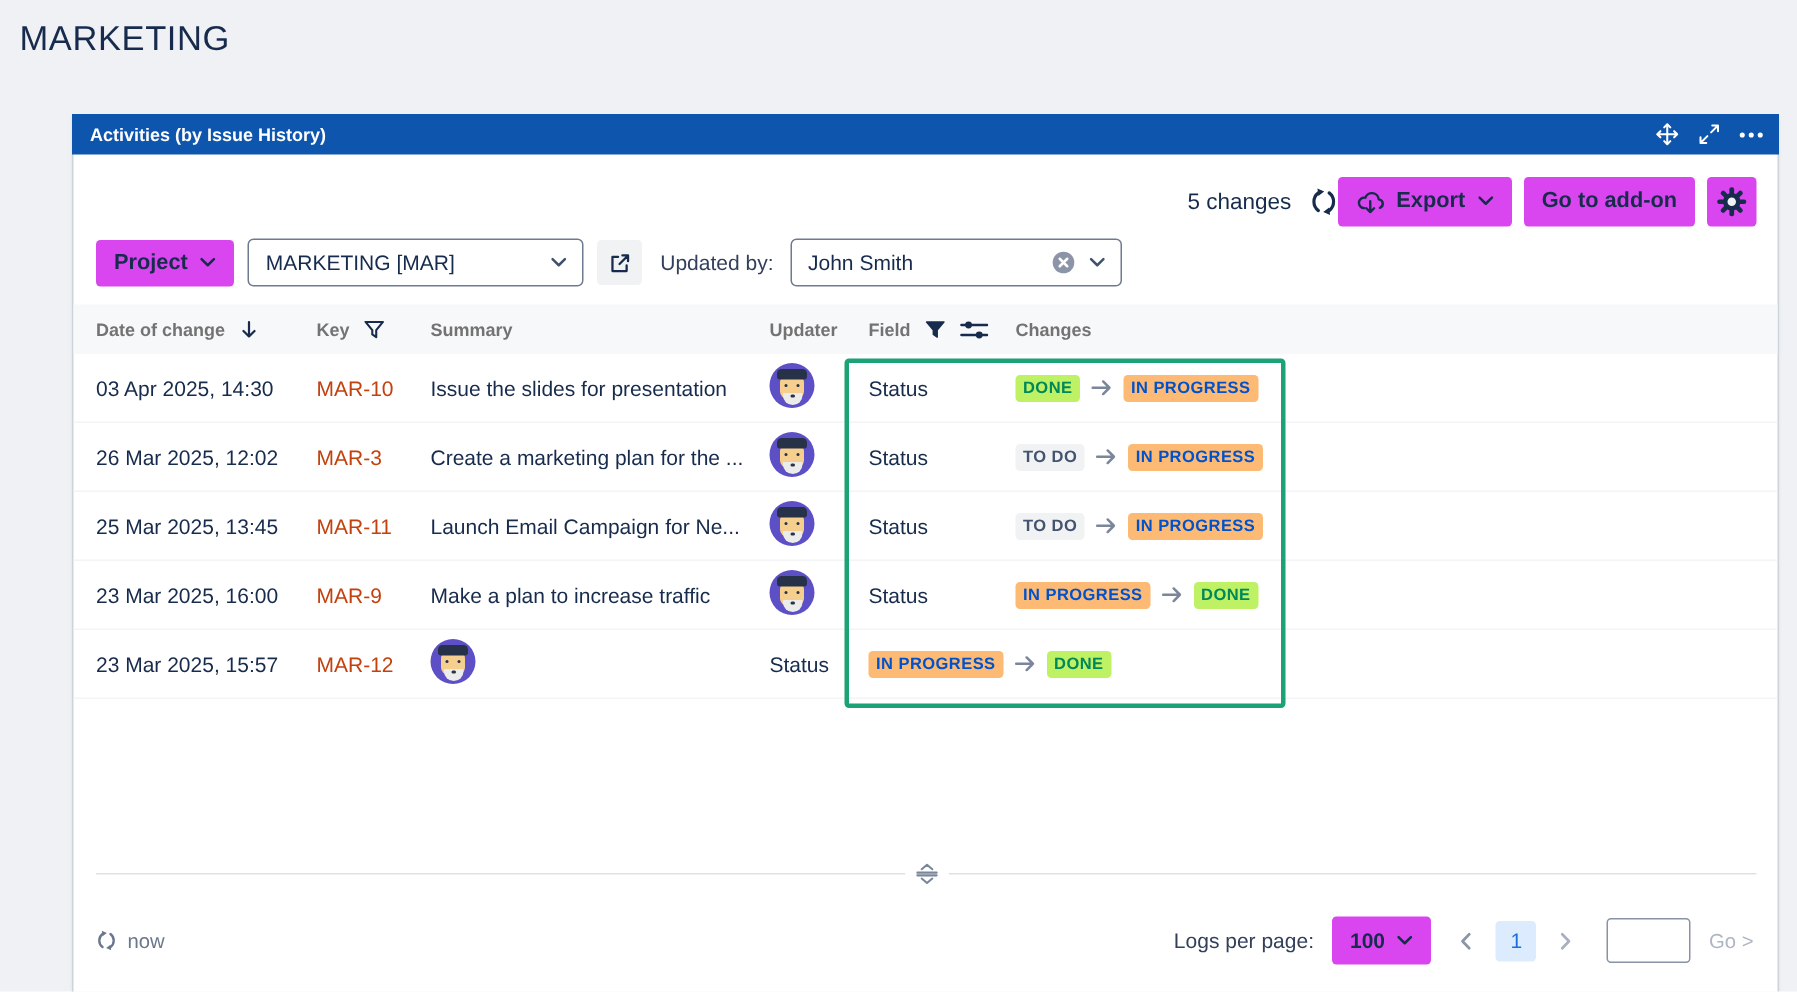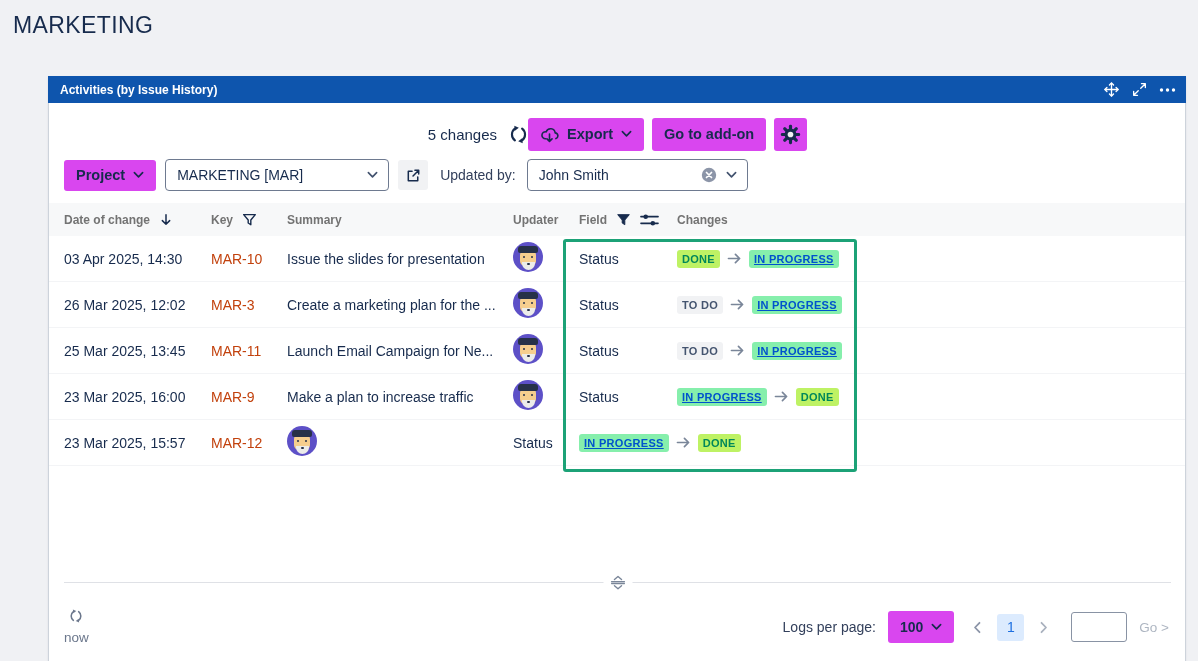--- a/index.html
+++ b/index.html
@@ -11,21 +11,21 @@
   .panel { position:absolute; left:48px; top:76px; width:1138px; height:593px; background:#fff;
            border:1px solid #CDD3DB; box-shadow:0 1px 2px rgba(9,30,66,.08); }
 
   
   .gheader { position:absolute; top:-1px; left:-1px; right:-1px; height:27px; background:#0E55AD; display:flex; align-items:center; padding:0 10px 0 12px; }
   .gtitle { color:#fff; font-weight:700; font-size:12px; }
   .gicons { margin-left:auto; display:flex; align-items:center; gap:12px; }
   .gicons span { display:inline-flex; cursor:pointer; line-height:0; }
 
   
-  .toolbar { position:absolute; top:40px; left:15px; right:14px; height:34px; display:flex; justify-content:center; align-items:center; }
+  .toolbar { position:absolute; top:40px; left:15px; right:14px; height:34px; display:flex; justify-content:flex-end; align-items:center; }
   .tb-left { display:flex; align-items:center; gap:12px; }
   .changes-count { font-size:15px; color:#172B4D; }
   .icon-btn { background:none; border:none; cursor:pointer; line-height:0; padding:0; }
   .btn { display:inline-flex; align-items:center; gap:8px; height:33px; padding:0 12px; background:#d946ef; border:none; border-radius:3px;
          font-family:inherit; font-size:14.5px; font-weight:700; color:#172B4D; cursor:pointer; }
   .tb-right { display:flex; align-items:center; gap:8px; }
   .sq-btn { width:33px; justify-content:center; padding:0; }
 
   
   .filters { position:absolute; top:81px; left:15px; height:34px; display:flex; align-items:center; gap:9px; }
@@ -41,40 +41,40 @@
   .grid { display:grid; grid-template-columns:147px 76px 226px 66px 98px 1fr; align-items:center; padding-left:15px; }
   .thead { position:absolute; top:126px; left:0; right:0; height:33px; background:#F7F8F9; font-size:12px; font-weight:700; color:#737373; }
   .th { display:flex; align-items:center; gap:9px; }
   .tbody { position:absolute; top:159px; left:0; right:0; }
   .trow { height:46px; font-size:14px; border-bottom:1px solid #F3F4F6; }
   .c-key { color:#c2410c; text-decoration:none; cursor:pointer; }
   .c-sum { white-space:nowrap; overflow:hidden; }
   .c-changes { display:flex; align-items:center; gap:7px; }
   .badge { font-size:11px; font-weight:700; letter-spacing:.3px; padding:3px 5px; border-radius:3px; white-space:nowrap; }
   .b-done { background:#bef264; color:#00875A; }
-  .b-inprog { background:#86efac; color:#0052CC;text-decoration:underline; }
+  .b-inprog { background:#fdba74; color:#0052CC; }
   .b-todo { background:#F1F2F4; color:#44546F; }
 
   
   .avatar { position:relative; width:30px; height:30px; border-radius:50%; background:#5D50C7; overflow:hidden; display:inline-block; cursor:pointer; }
   .avatar .face { position:absolute; left:7px; top:8px; width:16px; height:16px; background:#F6CE8E; border-radius:5px; }
   .avatar .hair { position:absolute; left:5px; top:4px; width:20px; height:6.5px; background:#273148; border-radius:3px 3px 2px 2px; }
   .avatar .eye { position:absolute; top:14px; width:2.4px; height:2.4px; background:#273148; border-radius:50%; }
   .avatar .eye.l { left:10px; } .avatar .eye.r { left:17.5px; }
   .avatar .beard { position:absolute; left:8.5px; top:19.5px; width:13px; height:8px; background:#ECECEA; border-radius:0 0 7px 7px; }
   .avatar .mouth { position:absolute; left:13.5px; top:20.5px; width:3px; height:2px; background:#273148; border-radius:1px; }
 
   
   .green-box { position:absolute; left:514px; top:162px; width:294px; height:233px; border:3px solid #1CA277; border-radius:3px; pointer-events:none; z-index:6; }
 
   
   .divider { position:absolute; top:505px; left:15px; right:14px; border-top:1px solid #DFE1E6; }
   .handle { position:absolute; left:50%; top:-8px; transform:translateX(-50%); background:#fff; padding:0 7px; line-height:0; cursor:ns-resize; }
   .pfooter { position:absolute; top:528px; left:15px; right:16px; height:44px; display:flex; justify-content:space-between; align-items:center; }
-  .pf-left { display:flex; align-items:center; gap:7px; color:#6B778C; font-size:13.5px;flex-direction:column; }
+  .pf-left { display:flex; align-items:center; gap:7px; color:#6B778C; font-size:13.5px; }
   .pf-right { display:flex; align-items:center; gap:12px; }
   .lpp-label { font-size:14px; color:#33405C; }
   .lpp-btn { height:32px; padding:0 12px; font-size:14px; }
   .page-chev { background:none; border:none; cursor:pointer; line-height:0; padding:0 2px; }
   .page-btn { width:27px; height:27px; background:#DCEBFE; color:#1D6FE0; border:none; border-radius:3px; font-family:inherit; font-size:14px; cursor:pointer; }
   .go-input { width:56px; height:30px; border:1px solid #8993A4; border-radius:3px; font-family:inherit; font-size:14px; padding:0 6px; color:#172B4D; }
   .go-label { font-size:13.5px; color:#AEB6C2; cursor:pointer; }
 </style>
 </head>
 <body>

